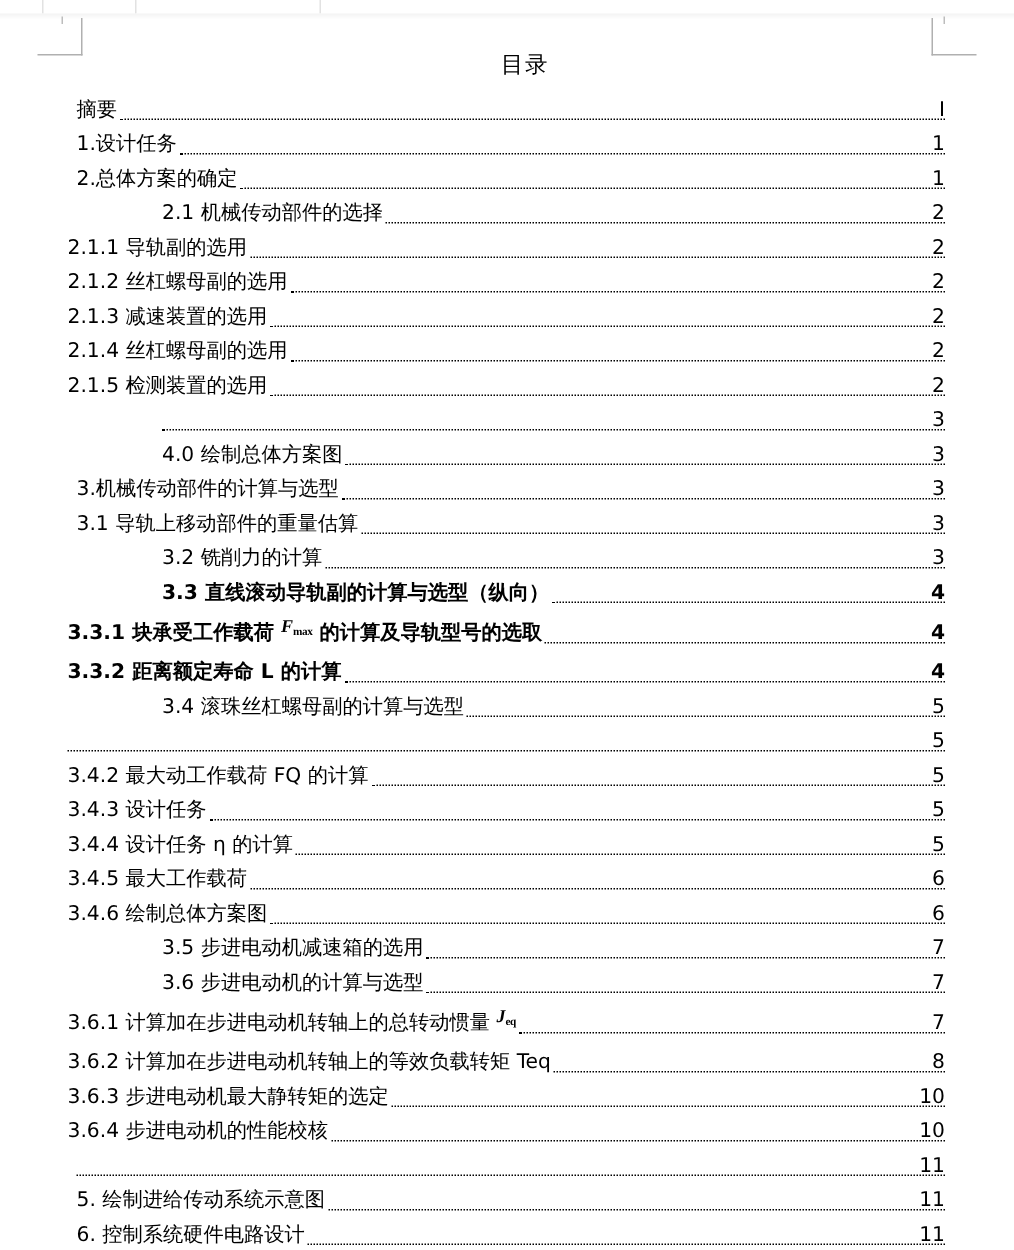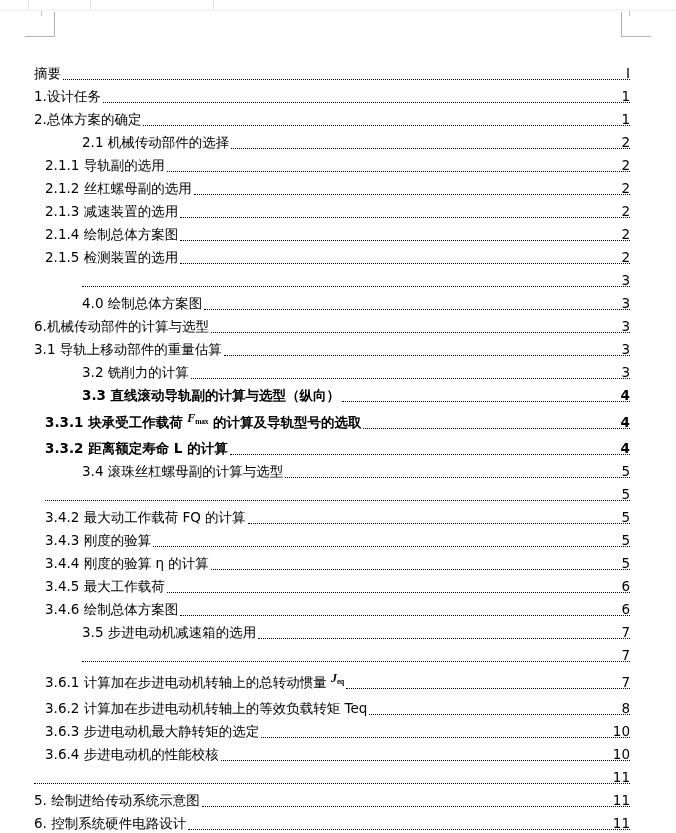--- a/index.html
+++ b/index.html
@@ -135,22 +135,22 @@
     font-size: 13.5px;
     line-height: 23px;
   }
   .toc-page > span {
     position: absolute;
     right: 0;
     white-space: nowrap;
   }
 
   
-  .lvl1 { padding-left: 34px; }
-  .lvl2 { padding-left: 82px; }
+  .lvl1 { padding-left: 51px; }
+  .lvl2 { padding-left: 108px; }
   .lvl3 { padding-left: 45px; }
 
   
   .emph .toc-label { font-weight: bold; }
   .emph .toc-page > span { font-weight: bold; }
 
   
   .tall { height: 30px; line-height: 30px; }
   .tall .toc-page { line-height: 30px; }
   .tall .toc-leader { margin-bottom: 8px; }
@@ -191,20 +191,23 @@
   <div class="v"></div>
   <div class="h"></div>
 </div>
 <div id="mark-tr" class="margin-mark">
   <div class="v"></div>
   <div class="h"></div>
 </div>
 
 <div id="page">
 
+  <div id="doc-title">
+    <span>目录</span>
+  </div>
 
   <div id="toc">
       <div class="toc-row lvl1">
         <span class="toc-label">摘要</span>
         <span class="toc-leader"></span>
         <span class="toc-page">
           <span>I</span>
         </span>
       </div>
       <div class="toc-row lvl1">
@@ -243,21 +246,21 @@
         </span>
       </div>
       <div class="toc-row lvl3">
         <span class="toc-label">2.1.3 减速装置的选用</span>
         <span class="toc-leader"></span>
         <span class="toc-page">
           <span>2</span>
         </span>
       </div>
       <div class="toc-row lvl3">
-        <span class="toc-label">2.1.4 绘制总体方案图</span>
+        <span class="toc-label">2.1.4 丝杠螺母副的选用</span>
         <span class="toc-leader"></span>
         <span class="toc-page">
           <span>2</span>
         </span>
       </div>
       <div class="toc-row lvl3">
         <span class="toc-label">2.1.5 检测装置的选用</span>
         <span class="toc-leader"></span>
         <span class="toc-page">
           <span>2</span>
@@ -270,21 +273,21 @@
         </span>
       </div>
       <div class="toc-row lvl2">
         <span class="toc-label">4.0 绘制总体方案图</span>
         <span class="toc-leader"></span>
         <span class="toc-page">
           <span>3</span>
         </span>
       </div>
       <div class="toc-row lvl1">
-        <span class="toc-label">6.机械传动部件的计算与选型</span>
+        <span class="toc-label">3.机械传动部件的计算与选型</span>
         <span class="toc-leader"></span>
         <span class="toc-page">
           <span>3</span>
         </span>
       </div>
       <div class="toc-row lvl1">
         <span class="toc-label">3.1 导轨上移动部件的重量估算</span>
         <span class="toc-leader"></span>
         <span class="toc-page">
           <span>3</span>
@@ -332,28 +335,28 @@
         </span>
       </div>
       <div class="toc-row lvl3">
         <span class="toc-label">3.4.2 最大动工作载荷 FQ 的计算</span>
         <span class="toc-leader"></span>
         <span class="toc-page">
           <span>5</span>
         </span>
       </div>
       <div class="toc-row lvl3">
-        <span class="toc-label">3.4.3 刚度的验算</span>
+        <span class="toc-label">3.4.3 设计任务</span>
         <span class="toc-leader"></span>
         <span class="toc-page">
           <span>5</span>
         </span>
       </div>
       <div class="toc-row lvl3">
-        <span class="toc-label">3.4.4 刚度的验算 η 的计算</span>
+        <span class="toc-label">3.4.4 设计任务 η 的计算</span>
         <span class="toc-leader"></span>
         <span class="toc-page">
           <span>5</span>
         </span>
       </div>
       <div class="toc-row lvl3">
         <span class="toc-label">3.4.5 最大工作载荷</span>
         <span class="toc-leader"></span>
         <span class="toc-page">
           <span>6</span>
@@ -367,20 +370,21 @@
         </span>
       </div>
       <div class="toc-row lvl2">
         <span class="toc-label">3.5 步进电动机减速箱的选用</span>
         <span class="toc-leader"></span>
         <span class="toc-page">
           <span>7</span>
         </span>
       </div>
       <div class="toc-row lvl2">
+        <span class="toc-label">3.6 步进电动机的计算与选型</span>
         <span class="toc-leader"></span>
         <span class="toc-page">
           <span>7</span>
         </span>
       </div>
       <div class="toc-row lvl3 tall">
         <span class="toc-label">3.6.1 计算加在步进电动机转轴上的总转动惯量 <span class="math math-raised">J<sub>eq</sub></span></span>
         <span class="toc-leader"></span>
         <span class="toc-page">
           <span>7</span>

